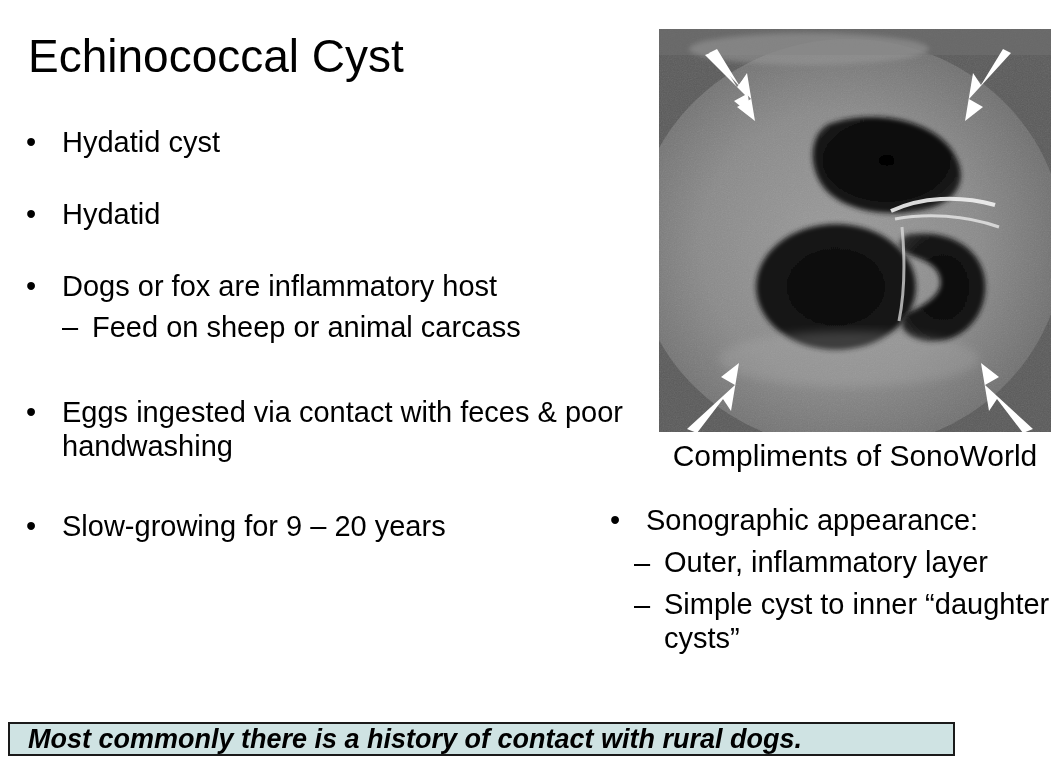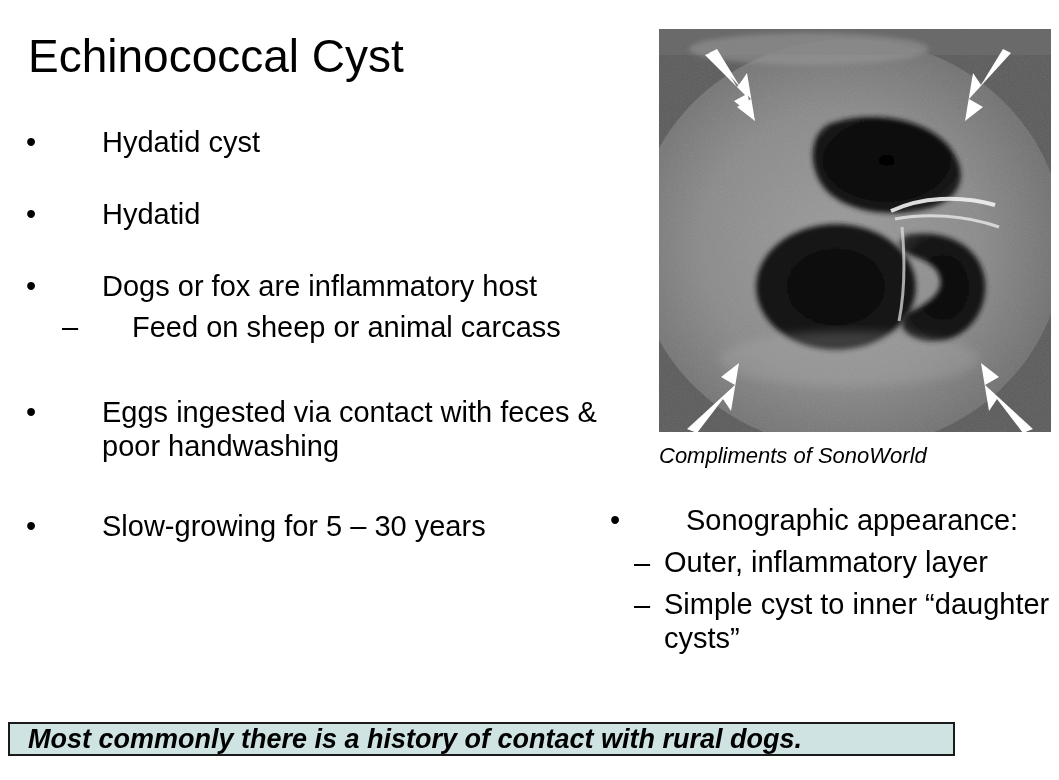--- a/index.html
+++ b/index.html
@@ -45,21 +45,21 @@
     line-height: 34px;
     margin-bottom: 28px;
   }
   .bullet > .dot {
     position: absolute;
     left: 12px;
     top: 0px;
     font-size: 29px;
     line-height: 34px;
   }
-  .bullet .text { display: block; margin-left: 40px; }
+  .bullet .text { display: block; }
   .sub {
     position: relative;
     padding-left: 30px;
     font-size: 29px;
     line-height: 36px;
     margin-top: 6px;
   }
   .sub > .dash {
     position: absolute;
     left: 0px;
@@ -84,23 +84,22 @@
   #usimg {
     width: 100%;
     height: 100%;
     display: block;
   }
   #caption {
     position: absolute;
     left: 659px;
     top: 443px;
     width: 392px;
-    text-align: left;
-    font-style: italic;
-    font-size: 22px;
+    text-align: center;
+    font-size: 30px;
     line-height: 26px;
   }
   
   #right-col {
     position: absolute;
     left: 602px;
     top: 503px;
     width: 460px;
   }
   #right-col .bullet {
@@ -168,21 +167,21 @@
       </div>
     </div>
 
     <div class="bullet b4">
       <span class="dot">•</span>
       <span class="text">Eggs ingested via contact with feces &amp; poor handwashing</span>
     </div>
 
     <div class="bullet b5">
       <span class="dot">•</span>
-      <span class="text">Slow-growing for 5 – 30 years</span>
+      <span class="text">Slow-growing for 9 – 20 years</span>
     </div>
 
   </div>
 
   <div id="usimg-wrap">
     <svg id="usimg" viewBox="0 0 392 403" preserveAspectRatio="none">
       <defs>
         <radialGradient id="tissue" cx="48%" cy="50%" r="72%">
           <stop offset="0%" stop-color="#9b9b9b"></stop>
           <stop offset="45%" stop-color="#8a8a8a"></stop>

